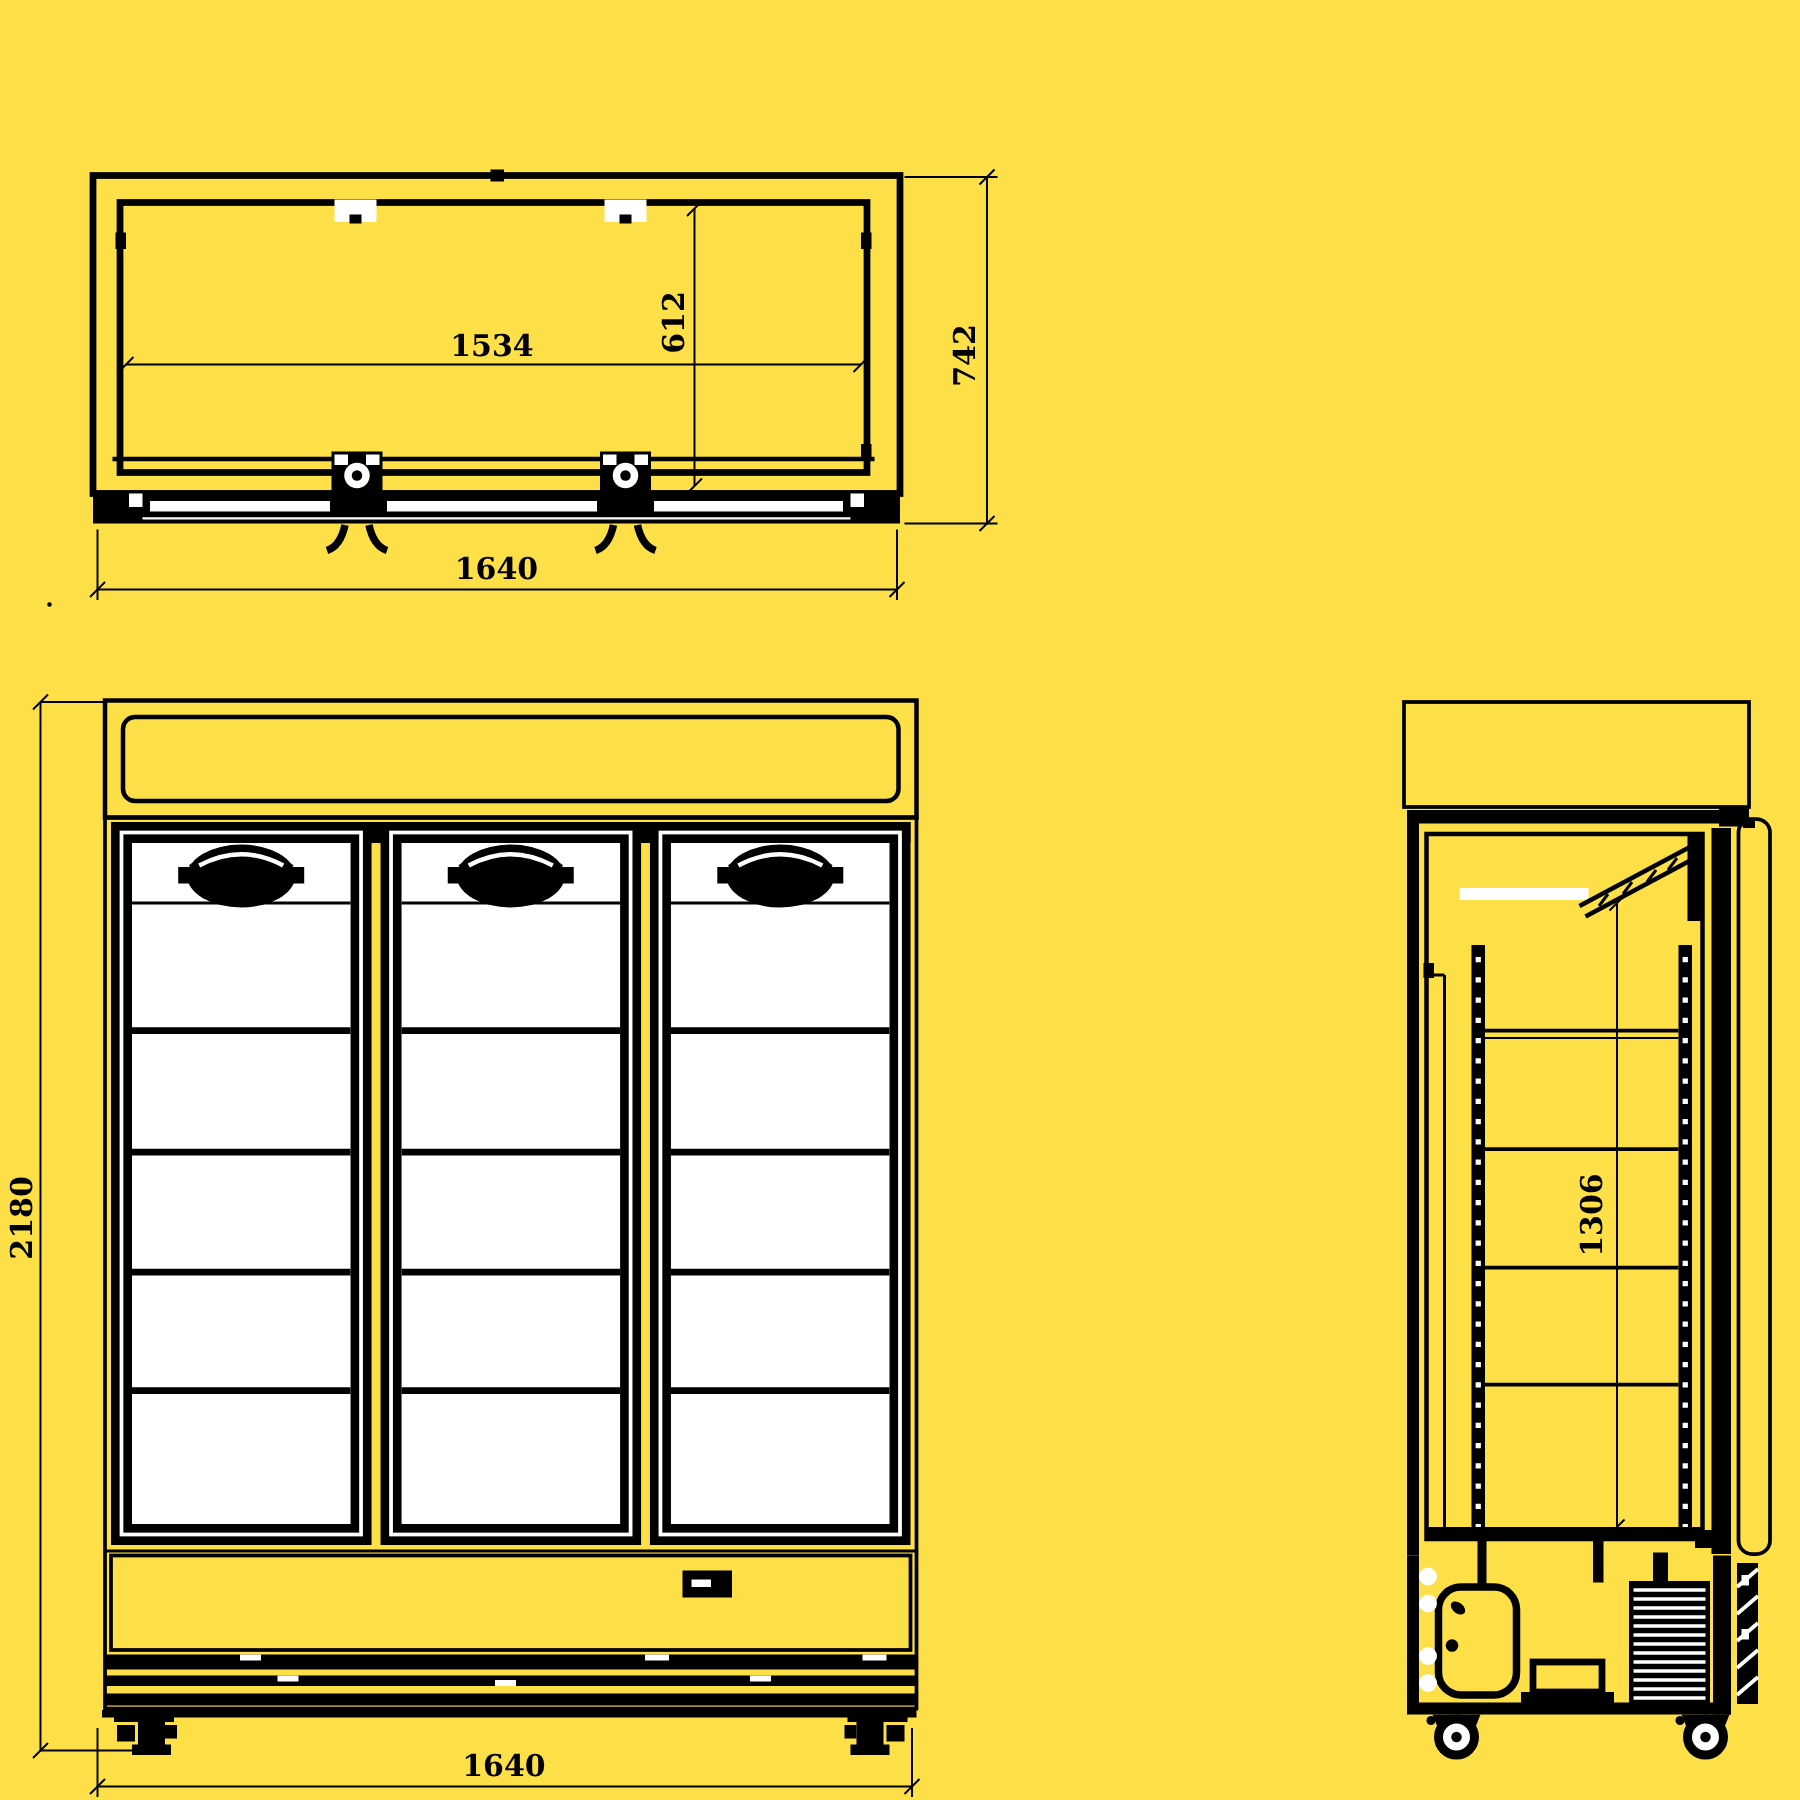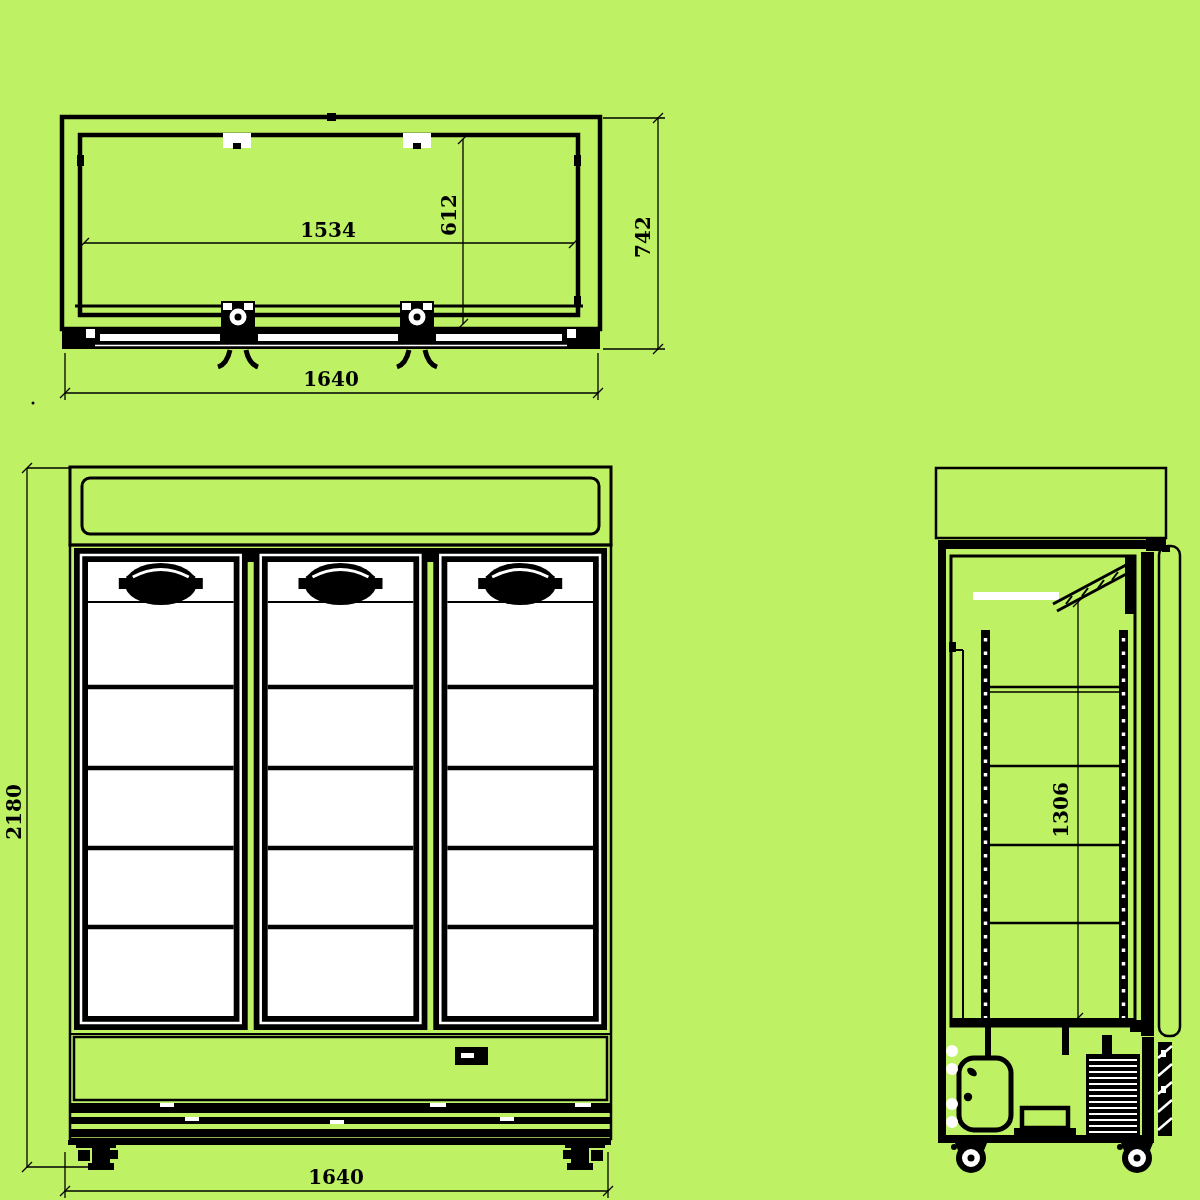--- a/index.html
+++ b/index.html
@@ -1,16 +1,16 @@
 <!DOCTYPE html>
 <html><head>
 <meta charset="utf-8">
 <style>
   html,body{margin:0;padding:0;background:#ffffff;}
-  #canvas{position:relative;width:1200px;height:1200px;background:#bef264;overflow:hidden;}
+  #canvas{position:relative;width:1200px;height:1200px;background:#fde047;overflow:hidden;}
   svg{display:block;}
   .ln{stroke:#000;fill:none;}
   .s1{stroke-width:1.3px;}
   .s2{stroke-width:2px;}
   .s25{stroke-width:2.5px;}
   .s3{stroke-width:3px;}
   .s4{stroke-width:4.5px;}
   .s5{stroke-width:5px;}
   .f{fill:#000;stroke:none;}
   .w{fill:#fff;stroke:none;}

